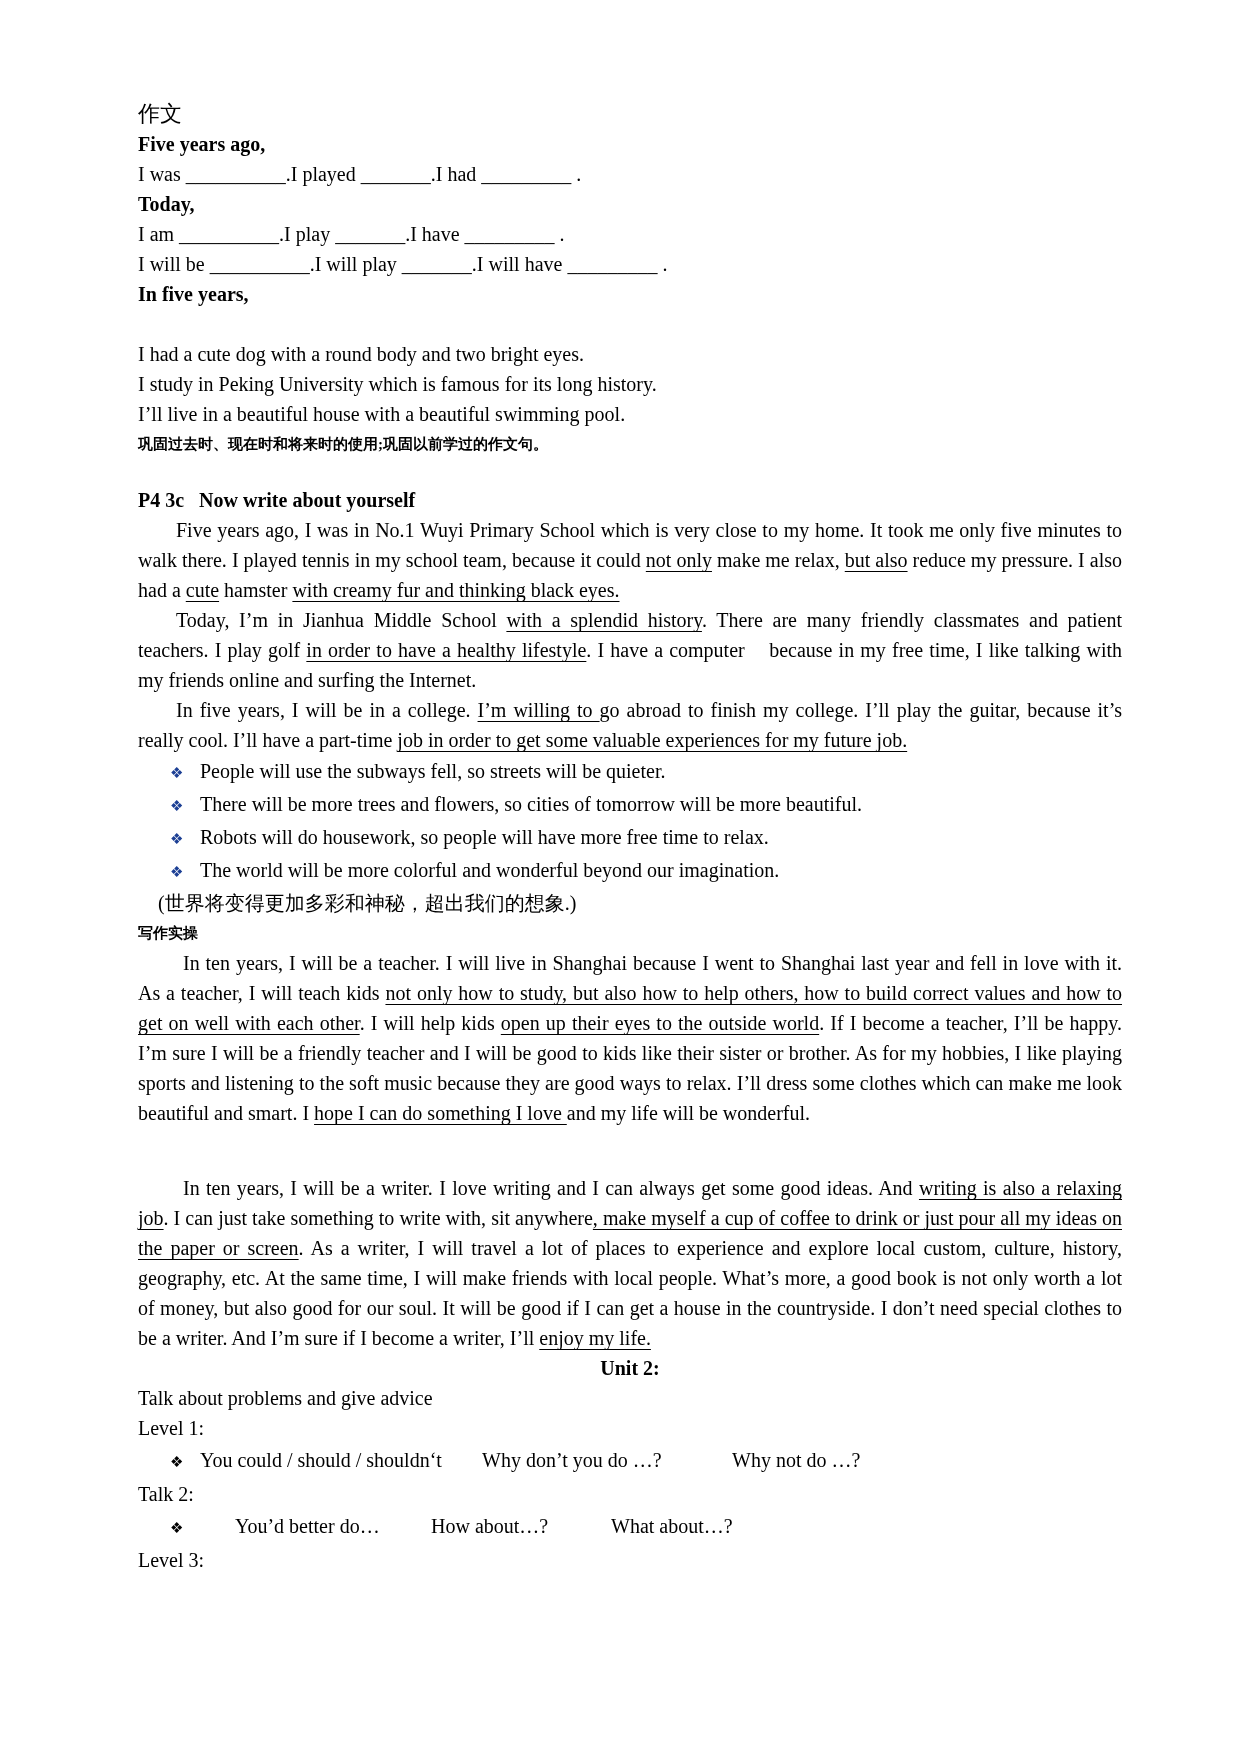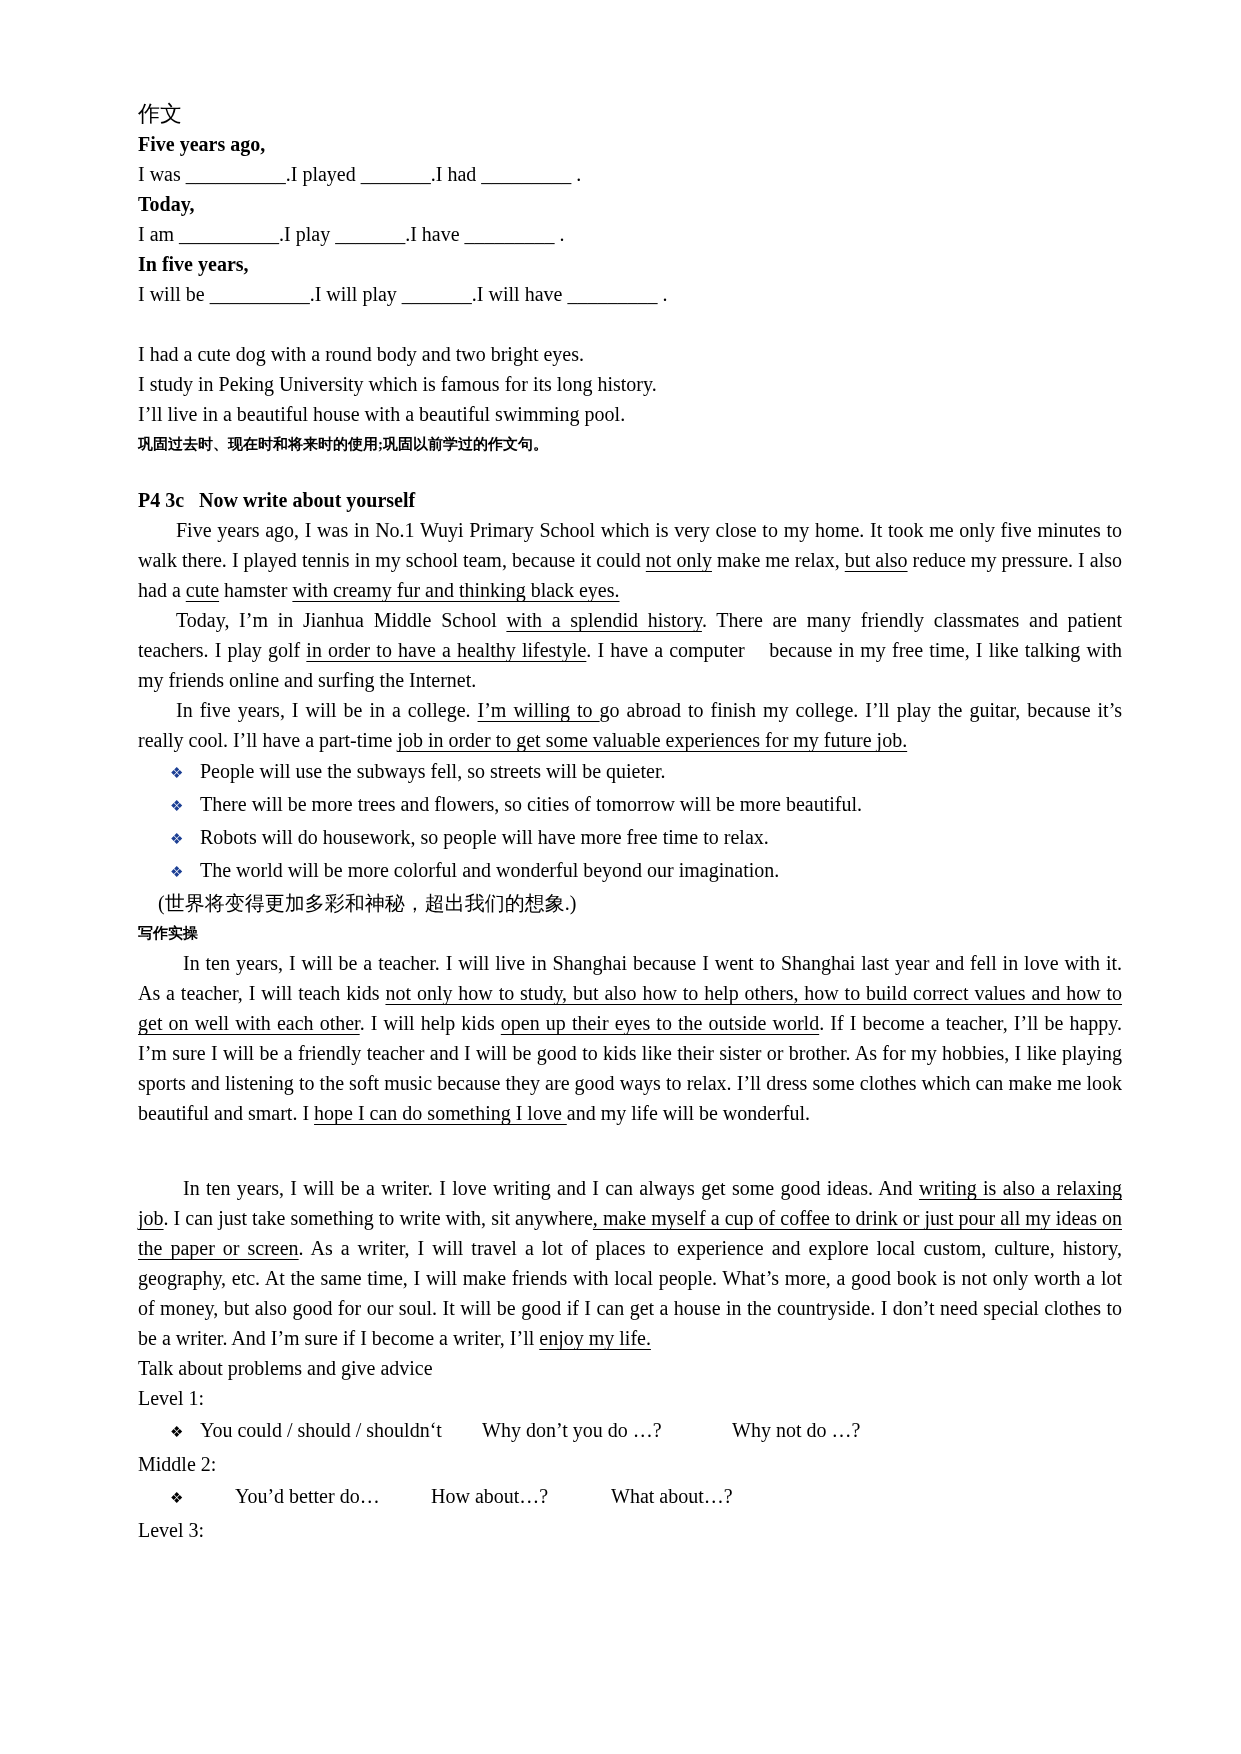--- a/index.html
+++ b/index.html
@@ -37,22 +37,22 @@
 
 <div class="page">
   <div class="content">
 
     <div class="line cn-title">作文</div>
 
     <div class="line b">Five years ago,</div>
     <div class="line">I was __________.I played _______.I had _________ .</div>
     <div class="line b">Today,</div>
     <div class="line">I am __________.I play _______.I have _________ .</div>
+    <div class="line">I will be __________.I will play _______.I will have _________ .</div>
     <div class="line b">In five years,</div>
-    <div class="line">I will be __________.I will play _______.I will have _________ .</div>
 
     <div class="gap"></div>
 
     <div class="line">I had a cute dog with a round body and two bright eyes.</div>
     <div class="line">I study in Peking University which is famous for its long history.</div>
     <div class="line">I’ll live in a beautiful house with a beautiful swimming pool.</div>
     <div class="line cn-bold">巩固过去时、现在时和将来时的使用;巩固以前学过的作文句。</div>
 
     <div class="gap-sm"></div>
 
@@ -81,31 +81,32 @@
 
     <div class="line paren-cn">(世界将变得更加多彩和神秘，超出我们的想象.)</div>
     <div class="line cn-bold">写作实操</div>
 
     <div class="para indent2"><span>In ten years, I will be a teacher. I will live in Shanghai because I went to Shanghai last year and fell in love with it. As a teacher, I will teach kids </span><span class="u">not only how to study, but also how to help others, how to build correct values and how to get on well with each other</span><span>. I will help kids </span><span class="u">open up their eyes to the outside world</span><span>. If I become a teacher, I’ll be happy. I’m sure I will be a friendly teacher and I will be good to kids like their sister or brother. As for my hobbies, I like playing sports and listening to the soft music because they are good ways to relax. I’ll dress some clothes which can make me look beautiful and smart. I </span><span class="u">hope I can do something I love </span><span>and my life will be wonderful.</span></div>
 
     <div class="gap-lg"></div>
 
     <div class="para indent2"><span>In ten years, I will be a writer. I love writing and I can always get some good ideas. And </span><span class="u">writing is also a relaxing job</span><span>. I can just take something to write with, sit anywhere</span><span class="u">, make myself a cup of coffee to drink or just pour all my ideas on the paper or screen</span><span>. As a writer, I will travel a lot of places to experience and explore local custom, culture, history, geography, etc. At the same time, I will make friends with local people. What’s more, a good book is not only worth a lot of money, but also good for our soul. It will be good if I can get a house in the countryside. I don’t need special clothes to be a writer. And I’m sure if I become a writer, I’ll </span><span class="u">enjoy my life.</span></div>
 
+    <div class="line b center">Unit 2:</div>
     <div class="line">Talk about problems and give advice</div>
 
     <div class="line">Level 1:</div>
     <div class="level-row">
       <span class="bullet black">❖</span>
       <span class="lv-c1a">You could / should / shouldn‘t</span>
       <span class="lv-c2a">Why don’t you do …?</span>
       <span>Why not do …?</span>
     </div>
 
-    <div class="line">Middle 2:</div>
+    <div class="line">Talk 2:</div>
     <div class="level-row">
       <span class="bullet black">❖</span>
       <span class="lv-c1b">You’d better do…</span>
       <span class="lv-c2b">How about…?</span>
       <span>What about…?</span>
     </div>
 
     <div class="line">Level 3:</div>
 
   </div>

